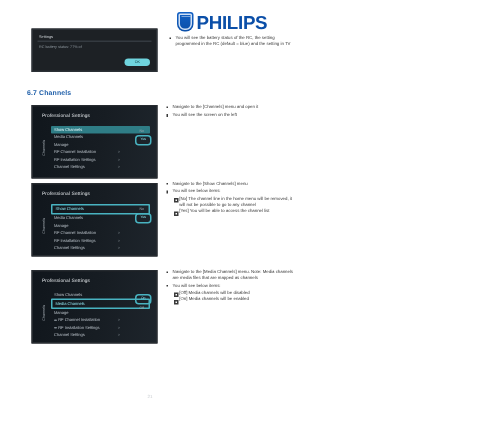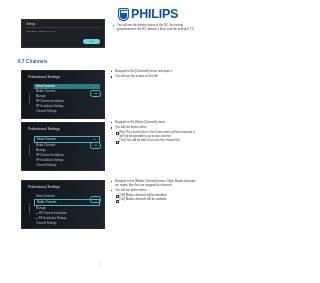--- a/index.html
+++ b/index.html
@@ -9,21 +9,21 @@
     font-family:"Liberation Sans", sans-serif;
     overflow:hidden;
     position:relative;
     color:#231f20;
   }
   .page{position:relative;width:200px;height:283px;}
 
   
   .logo-wrap{
     position:absolute;left:118px;top:8px;
-    display:flex;align-items:flex-start;gap:2px;
+    display:flex;align-items:flex-end;gap:2px;
   }
   .shield{
     width:11px;height:13px;
     background:#0b5ed7;
     border-radius:2px 2px 5px 5px;
     position:relative;
     flex:0 0 auto;
     background:linear-gradient(#1160c4,#0b4fa8);
   }
   .shield:before{

